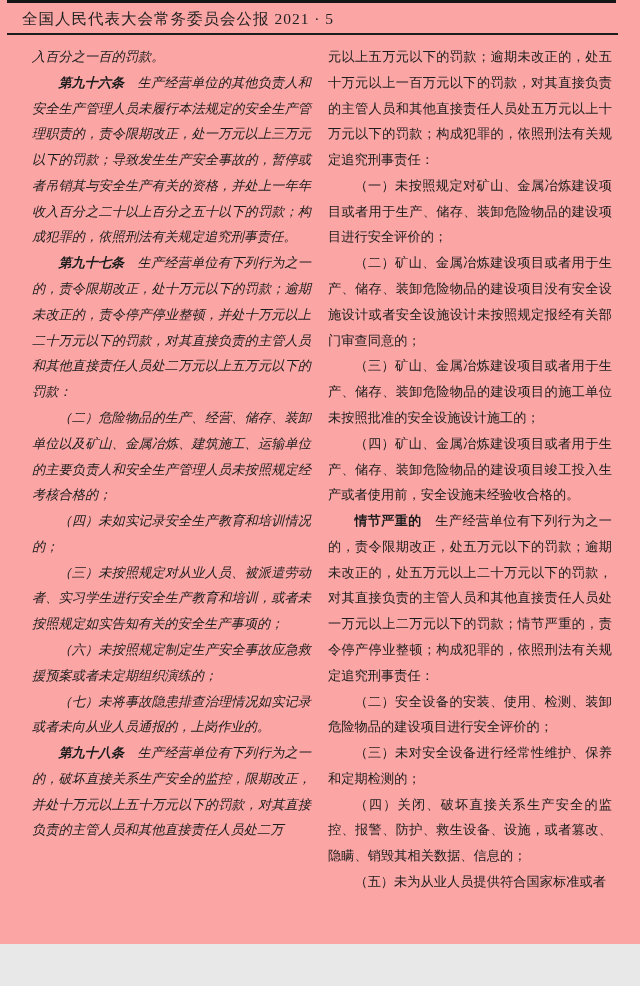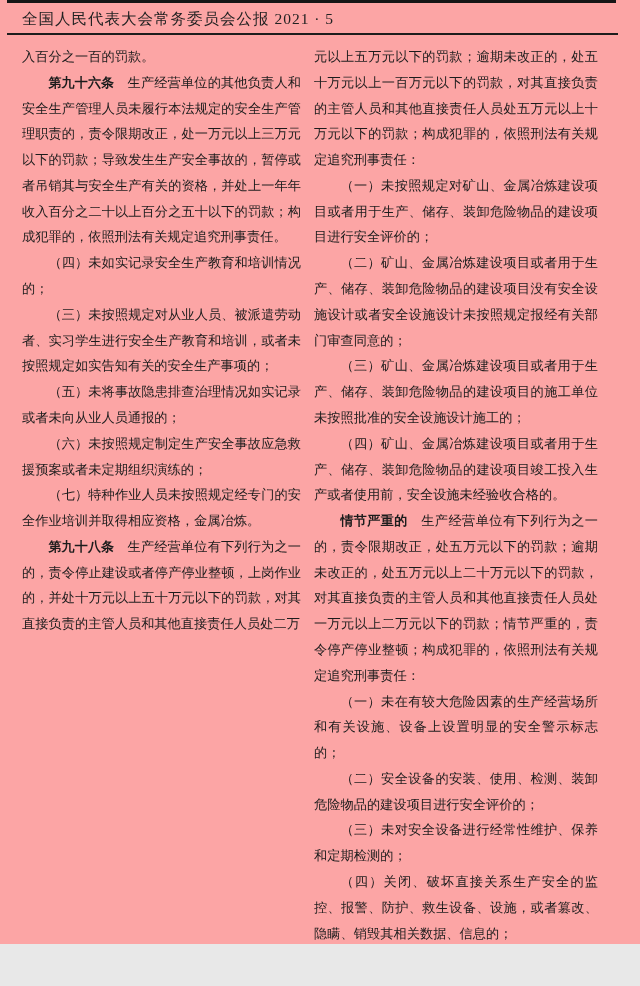--- a/index.html
+++ b/index.html
@@ -42,22 +42,22 @@
     background: #1d1d1d;
   }
   .col {
     position: absolute;
     top: 44px;
     text-align: justify;
     font-size: 13.2px;
     line-height: 25.78px;
     letter-spacing: 0.05px;
   }
-  .col-left  { left: 22px;  width: 279px; }
-  .col-right { left: 314px; width: 284px; }
+  .col-left  { left: 32px;  width: 279px; font-style: italic; }
+  .col-right { left: 328px; width: 284px; }
   .col p {
     margin: 0;
     padding: 0;
     text-indent: 2em;
   }
   .col p.no-indent { text-indent: 0; }
   .art {
     font-weight: bold;
     font-family: "Liberation Sans", "DejaVu Sans", sans-serif;
     font-size: 13px;
@@ -79,36 +79,36 @@
 
   <div class="scan-top-edge"></div>
 
   <div class="journal-header">全国人民代表大会常务委员会公报 2021 · 5</div>
 
   <div class="header-rule"></div>
 
   <div class="col col-left">
       <p class="no-indent"><span>入百分之一百的罚款。</span></p>
       <p><span class="art">第九十六条</span><span>　生产经营单位的其他负责人和安全生产管理人员未履行本法规定的安全生产管理职责的，责令限期改正，处一万元以上三万元以下的罚款；导致发生生产安全事故的，暂停或者吊销其与安全生产有关的资格，并处上一年年收入百分之二十以上百分之五十以下的罚款；构成犯罪的，依照刑法有关规定追究刑事责任。</span></p>
+      <p><span class="art">第九十七条</span><span>　生产经营单位有下列行为之一的，责令限期改正，处十万元以下的罚款；逾期未改正的，责令停产停业整顿，并处十万元以上二十万元以下的罚款，对其直接负责的主管人员和其他直接责任人员处二万元以上五万元以下的罚款：</span></p>
+      <p><span>（二）危险物品的生产、经营、储存、装卸单位以及矿山、金属冶炼、建筑施工、运输单位的主要负责人和安全生产管理人员未按照规定经考核合格的；</span></p>
       <p><span>（四）未如实记录安全生产教育和培训情况的；</span></p>
       <p><span>（三）未按照规定对从业人员、被派遣劳动者、实习学生进行安全生产教育和培训，或者未按照规定如实告知有关的安全生产事项的；</span></p>
-      <p><span>（五）未将事故隐患排查治理情况如实记录或者未向从业人员通报的；</span></p>
       <p><span>（六）未按照规定制定生产安全事故应急救援预案或者未定期组织演练的；</span></p>
-      <p><span>（七）特种作业人员未按照规定经专门的安全作业培训并取得相应资格，金属冶炼。</span></p>
-      <p><span class="art">第九十八条</span><span>　生产经营单位有下列行为之一的，责令停止建设或者停产停业整顿，上岗作业的，并处十万元以上五十万元以下的罚款，对其直接负责的主管人员和其他直接责任人员处二万</span></p>
+      <p><span>（七）未将事故隐患排查治理情况如实记录或者未向从业人员通报的，上岗作业的。</span></p>
+      <p><span class="art">第九十八条</span><span>　生产经营单位有下列行为之一的，破坏直接关系生产安全的监控，限期改正，并处十万元以上五十万元以下的罚款，对其直接负责的主管人员和其他直接责任人员处二万</span></p>
     </div>
 
   <div class="col col-right">
       <p class="no-indent"><span>元以上五万元以下的罚款；逾期未改正的，处五十万元以上一百万元以下的罚款，对其直接负责的主管人员和其他直接责任人员处五万元以上十万元以下的罚款；构成犯罪的，依照刑法有关规定追究刑事责任：</span></p>
       <p><span>（一）未按照规定对矿山、金属冶炼建设项目或者用于生产、储存、装卸危险物品的建设项目进行安全评价的；</span></p>
       <p><span>（二）矿山、金属冶炼建设项目或者用于生产、储存、装卸危险物品的建设项目没有安全设施设计或者安全设施设计未按照规定报经有关部门审查同意的；</span></p>
       <p><span>（三）矿山、金属冶炼建设项目或者用于生产、储存、装卸危险物品的建设项目的施工单位未按照批准的安全设施设计施工的；</span></p>
       <p><span>（四）矿山、金属冶炼建设项目或者用于生产、储存、装卸危险物品的建设项目竣工投入生产或者使用前，安全设施未经验收合格的。</span></p>
       <p><span class="art">情节严重的</span><span>　生产经营单位有下列行为之一的，责令限期改正，处五万元以下的罚款；逾期未改正的，处五万元以上二十万元以下的罚款，对其直接负责的主管人员和其他直接责任人员处一万元以上二万元以下的罚款；情节严重的，责令停产停业整顿；构成犯罪的，依照刑法有关规定追究刑事责任：</span></p>
-      <p><span>（一）未在有较大危险因素的生产经营场所和有关设施、设备上设置明显的安全警示标志的；</span></p>
       <p><span>（二）安全设备的安装、使用、检测、装卸危险物品的建设项目进行安全评价的；</span></p>
       <p><span>（三）未对安全设备进行经常性维护、保养和定期检测的；</span></p>
       <p><span>（四）关闭、破坏直接关系生产安全的监控、报警、防护、救生设备、设施，或者篡改、隐瞒、销毁其相关数据、信息的；</span></p>
       <p><span>（五）未为从业人员提供符合国家标准或者</span></p>
     </div>
 
   <div class="page-footer">— 1024 —</div>
 
 </div>
 

